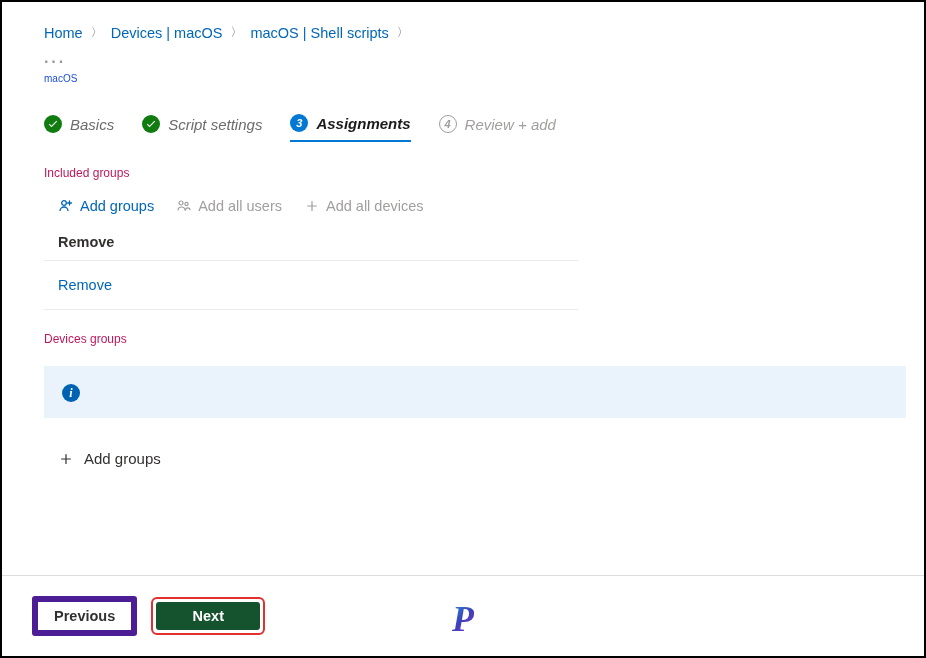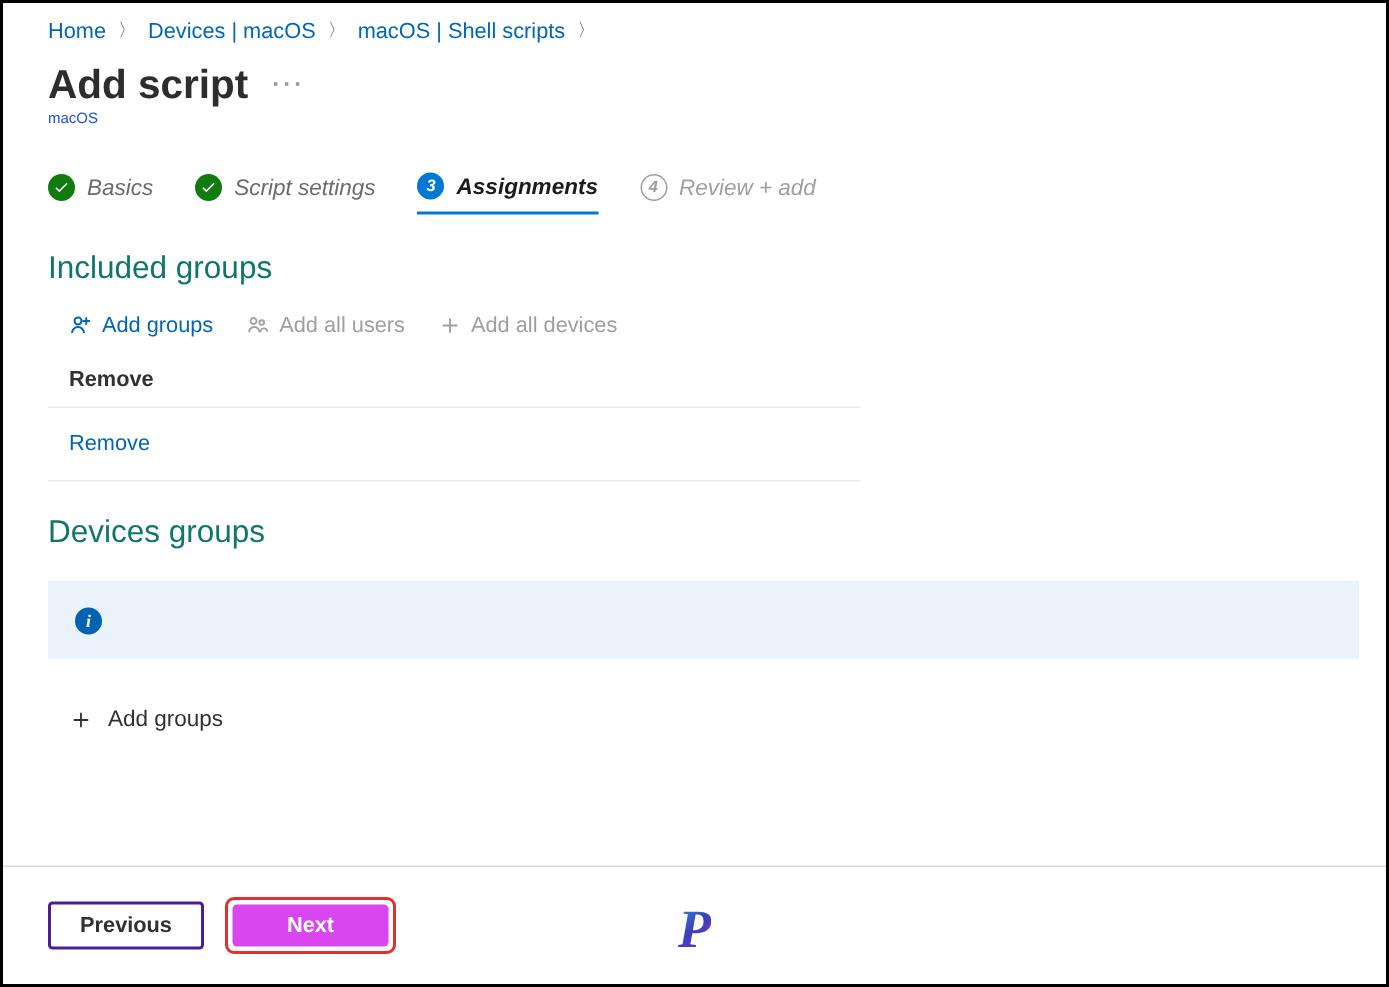--- a/index.html
+++ b/index.html
@@ -8,21 +8,22 @@
     font-size: 14px;
     color: #323130;
     background: #fff;
     width: 926px;
     height: 658px;
     border: 2px solid #000;
     position: relative;
     overflow: hidden;
   }
   .content {
-    padding: 10px 18px 0 30px;
+    padding: 10px 18px 0 42px;
+    margin-top: 12px;
   }
   .breadcrumb {
     display: flex;
     align-items: center;
     gap: 8px;
     font-size: 14.5px;
     color: #0067b8;
     margin-bottom: 12px;
   }
   .breadcrumb a { color: #0067b8; text-decoration: none; }
@@ -60,21 +61,21 @@
   }
   .step-check svg { width:12px; height:12px; fill:#fff; }
   .step-num {
     width:18px; height:18px; border-radius:50%;
     display:flex;align-items:center;justify-content:center;
     font-size:11px; font-weight:600;
   }
   .step-num.active { background:#0078d4; color:#fff; }
   .step-num.disabled { border:1px solid #a19f9d; color:#a19f9d; }
   .step.disabled { color:#a19f9d; }
-  .section-title { font-size:21px; color:#0f766e; margin: 8px 0 12px 0; }
+  .section-title { font-size:12px; color:#be185d; margin: 8px 0 12px 0; }
   .action-row {
     display:flex; gap:22px; align-items:center; padding: 6px 0 14px 14px;
   }
   .action {
     display:flex; align-items:center; gap:6px; font-size:14.5px; cursor:pointer;
   }
   .action.primary { color:#0067b8; }
   .action.disabled { color:#a19f9d; cursor:default;}
   .icon-sm { width:16px; height:16px; display:inline-flex;align-items:center;justify-content:center;}
   .table {
@@ -116,24 +117,24 @@
     border-top:1px solid #dcdcdc;
     padding: 20px 0 20px 30px;
     display:flex; gap:14px; align-items:center;
     background:#fff;
   }
   .btn {
     min-width:104px; padding: 6px 16px; font-size:14.5px; font-weight:600;
     border-radius:3px; cursor:pointer; text-align:center;
   }
   .btn-secondary {
-    background:#fff; color:#323130; border:2px solid #4c1d95;
+    background:#fff; color:#323130; border:6px solid #4c1d95;
   }
   .btn-primary {
-    background:#d946ef; color:#fff; border:none;
+    background:#14532d; color:#fff; border:none;
   }
   .next-highlight {
     border:2.5px solid #e52e2e; border-radius:6px; padding:3px;
   }
   .logo {
     position:absolute; left:50%; bottom:16px; transform:translateX(-50%);
     font-size:36px; font-weight:900; font-style:italic;
     background: linear-gradient(135deg,#2b9cd8,#3b3fbb,#a232c9);
     -webkit-background-clip:text; background-clip:text; color:transparent;
     font-family: Georgia, "Times New Roman", serif;
@@ -147,21 +148,20 @@
   <div class="breadcrumb">
     <a href="#">Home</a>
     <span class="chev">〉</span>
     <a href="#">Devices | macOS</a>
     <span class="chev">〉</span>
     <a href="#">macOS | Shell scripts</a>
     <span class="chev">〉</span>
   </div>
 
   <div class="page-title">
-    <span>Add script</span>
     <span class="ellipsis">···</span>
   </div>
   <div class="subtitle">macOS</div>
 
   <div class="wizard">
     <div class="step">
       <span class="step-check">
         <svg viewBox="0 0 16 16">
             <path d="M6 10.2 3.5 7.7l-1 1L6 12.2l7.5-7.5-1-1z"></path>
           </svg>

